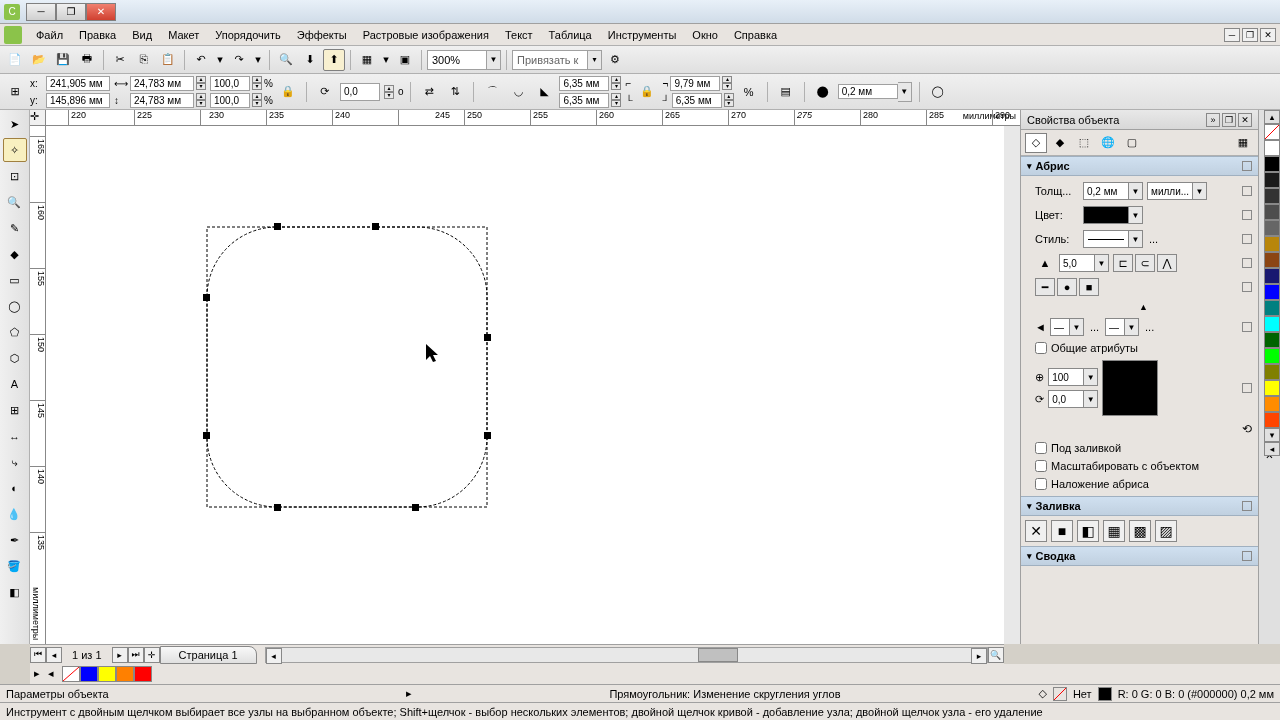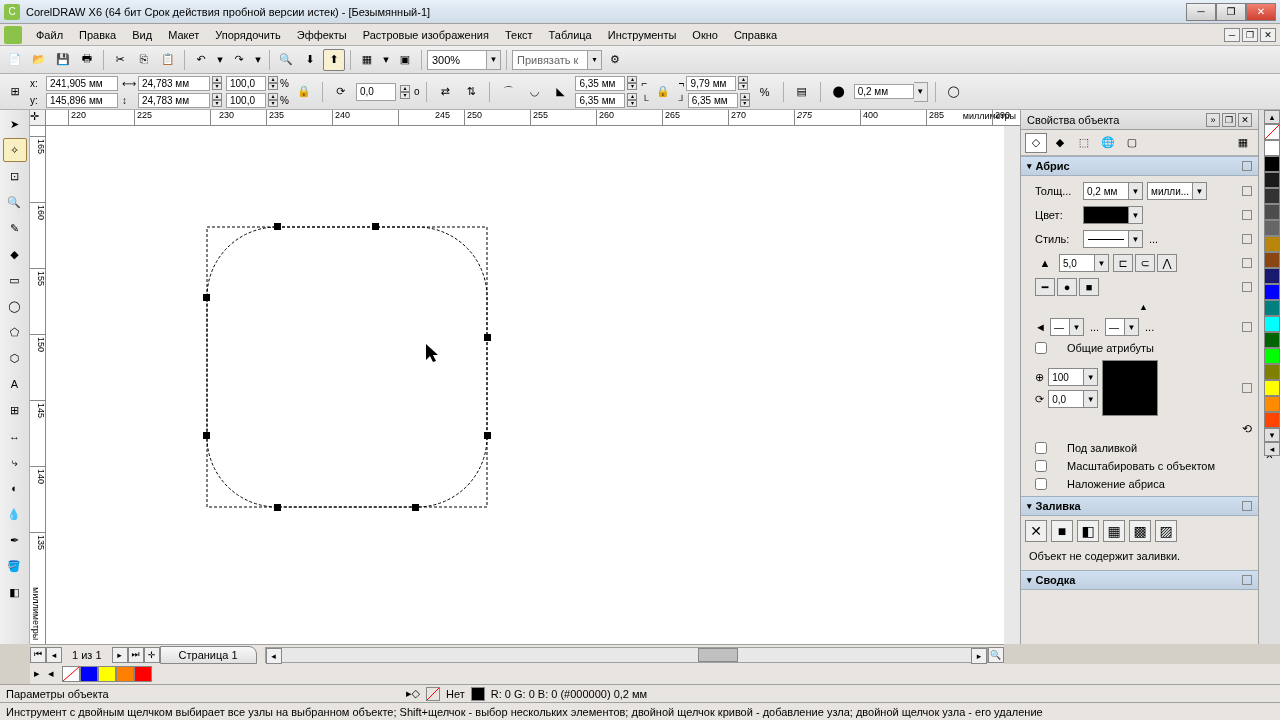--- a/index.html
+++ b/index.html
@@ -21,21 +21,21 @@
 .tbtn.active{border-color:#808080;background:#f8f0d0;}
 .tsep{width:1px;height:20px;background:#b0b0b0;margin:0 3px;}
 .tinput{height:20px;border:1px solid #a0a0a0;background:#fff;padding:0 4px;font-size:11px;}
 .tdrop{display:flex;align-items:center;}
 .tdrop .arrow{width:14px;height:20px;border:1px solid #a0a0a0;border-left:none;background:#e8e8e8;display:flex;align-items:center;justify-content:center;font-size:8px;}
 
 .propbar{height:36px;background:linear-gradient(#f0f0f0,#e0e0e0);display:flex;align-items:center;padding:0 4px;border-bottom:1px solid #b0b0b0;gap:4px;}
 .propbar .stackitem{display:flex;flex-direction:column;gap:1px;}
 .propbar .stackrow{display:flex;align-items:center;gap:2px;height:16px;}
 .propbar .lbl{font-size:10px;width:14px;}
-.propbar input{height:15px;border:1px solid #a0a0a0;padding:0 3px;font-size:10px;width:72px;}
+.propbar input{height:15px;border:1px solid #a0a0a0;padding:0 3px;font-size:10px;width:64px;}
 .propbar .unit{font-size:10px;}
 .propbar .spinner{width:10px;display:flex;flex-direction:column;}
 .propbar .spinner div{height:7px;border:1px solid #888;background:#e8e8e8;font-size:6px;line-height:5px;text-align:center;cursor:pointer;}
 
 .workspace{position:absolute;top:110px;left:0;right:0;bottom:76px;display:flex;}
 .toolbox{width:30px;background:linear-gradient(to right,#f0f0f0,#e0e0e0);border-right:1px solid #b0b0b0;display:flex;flex-direction:column;align-items:center;padding-top:2px;gap:2px;}
 .tool{width:24px;height:24px;display:flex;align-items:center;justify-content:center;cursor:pointer;border-radius:2px;border:1px solid transparent;}
 .tool.active{background:#f8f0c0;border-color:#a08040;}
 
 .canvas-wrap{flex:1;position:relative;background:#fff;overflow:hidden;}
@@ -71,21 +71,21 @@
 .prow .combo{display:flex;}
 .prow .combo input{width:46px;height:18px;border:1px solid #888;padding:0 3px;font-size:10px;}
 .prow .combo .arr{width:14px;height:18px;border:1px solid #888;border-left:none;background:#e8e8e8;font-size:8px;display:flex;align-items:center;justify-content:center;}
 .prow .swatch{width:46px;height:18px;background:#000;border:1px solid #888;}
 .prow .styleline{width:46px;height:18px;border:1px solid #888;background:#fff;display:flex;align-items:center;justify-content:center;}
 .prow .styleline div{width:80%;height:1px;background:#000;}
 .prow .dots{font-size:11px;padding:0 2px;}
 .prow .sq{width:10px;height:10px;border:1px solid #888;margin-left:auto;}
 .btnrow{display:flex;gap:2px;}
 .btnrow .b{width:20px;height:18px;border:1px solid #888;background:#e8e8e8;display:flex;align-items:center;justify-content:center;cursor:pointer;}
-.chk{display:flex;align-items:center;gap:20px;}
+.chk{display:flex;align-items:center;gap:4px;}
 .chk input{width:12px;height:12px;}
 .preview{width:56px;height:56px;background:#000;border:1px solid #888;}
 .fill-icons{display:flex;gap:4px;padding:4px;}
 .fill-icons .fi{width:22px;height:22px;border:1px solid #888;background:#f0f0f0;display:flex;align-items:center;justify-content:center;font-size:14px;}
 
 .side-tabs{width:22px;background:#e0e0e0;border-left:1px solid #a0a0a0;display:flex;flex-direction:column;align-items:center;padding-top:4px;gap:8px;}
 .side-tabs .vtab{writing-mode:vertical-rl;font-size:10px;padding:6px 2px;cursor:pointer;color:#444;}
 
 .palette{position:absolute;right:0;top:110px;width:16px;bottom:76px;display:flex;flex-direction:column;z-index:3;}
 .palette .pc{width:16px;height:16px;border:1px solid #888;cursor:pointer;}
@@ -106,21 +106,20 @@
 .statusbar .s3{display:flex;align-items:center;gap:6px;}
 .statusbar .sw{width:14px;height:14px;background:#000;border:1px solid #888;}
 
 .hintbar{position:absolute;bottom:0;left:0;right:0;height:18px;background:#e8e4e0;border-top:1px solid #a0a0a0;display:flex;align-items:center;padding:0 6px;font-size:11px;}
 </style>
 </head>
 <body>
 
 <div class="titlebar">
   <span class="logo">C</span>
-  <span class="title">CorelDRAW X6 (64 бит Срок действия пробной версии истек) - [Безымянный-1]</span>
   <div class="winbtns">
     <div class="winbtn">─</div>
     <div class="winbtn">❐</div>
     <div class="winbtn close">✕</div>
   </div>
 </div>
 
 <div class="menubar">
   <span class="mlogo"></span>
   <div class="mi">Файл</div>
@@ -320,31 +319,31 @@
     <div class="tool">🪣</div>
     <div class="tool">◧</div>
   </div>
 
   <div class="canvas-wrap">
     <div class="ruler-origin">✛</div>
     <div class="hruler">
       <span class="unit-label">миллиметры</span>
     <div class="tick" style="left: 22px;">220</div>
         <div class="tick" style="left: 88px;">225</div>
-        <div class="tick" style="left: 164px; padding-left: 8px;">230</div>
+        <div class="tick" style="left: 154px; padding-left: 8px;">230</div>
         <div class="tick" style="left: 220px;">235</div>
         <div class="tick" style="left: 286px;">240</div>
         <div class="tick" style="left: 352px; padding-left: 36px;">245</div>
         <div class="tick" style="left: 418px;">250</div>
         <div class="tick" style="left: 484px;">255</div>
         <div class="tick" style="left: 550px;">260</div>
         <div class="tick" style="left: 616px;">265</div>
         <div class="tick" style="left: 682px;">270</div>
         <div class="tick" style="left: 748px; font-style: italic;">275</div>
-        <div class="tick" style="left: 814px;">400</div>
+        <div class="tick" style="left: 814px;">280</div>
         <div class="tick" style="left: 880px;">285</div>
         <div class="tick" style="left: 946px;">290</div>
       </div>
     <div class="vruler">
       <span class="unit-label">миллиметры</span>
     <div class="tick" style="top: 10px;">165</div>
         <div class="tick" style="top: 76px;">160</div>
         <div class="tick" style="top: 142px;">155</div>
         <div class="tick" style="top: 208px;">150</div>
         <div class="tick" style="top: 274px;">145</div>
@@ -517,21 +516,20 @@
           <span class="sq"></span>
         </div>
       <div class="fill-icons">
         <div class="fi">✕</div>
         <div class="fi">■</div>
         <div class="fi">◧</div>
         <div class="fi">▦</div>
         <div class="fi">▩</div>
         <div class="fi">▨</div>
       </div>
-      <div style="padding:4px 8px 8px">Объект не содержит заливки.</div>
 
       <div class="section-hdr">
           <span class="chev">▾</span>
           <span>Сводка</span>
           <span class="sq"></span>
         </div>
     </div>
     <div class="side-tabs">
       <div>➤</div>
       <div class="vtab">Диспетчер объектов</div>
@@ -601,20 +599,21 @@
     </div>
   <div class="cb" style="background:#0000ff"></div>
   <div class="cb" style="background:#ffff00"></div>
   <div class="cb" style="background:#ff8000"></div>
   <div class="cb" style="background:#ff0000"></div>
 </div>
 
 <div class="statusbar">
   <span class="s1">Параметры объекта</span>
   <span style="cursor:pointer">▸</span>
+  <span class="s2">Прямоугольник: Изменение скругления углов</span>
   <div class="s3">
     <span>◇</span>
     <span style="position:relative;width:14px;height:14px;border:1px solid #888;display:inline-block">
         <svg width="12" height="12" style="position:absolute">
           <line x1="0" y1="12" x2="12" y2="0" stroke="#f00"></line>
         </svg>
       </span>
     <span>Нет</span>
     <span class="sw"></span>
     <span>R: 0 G: 0 B: 0 (#000000)  0,2 мм</span>

